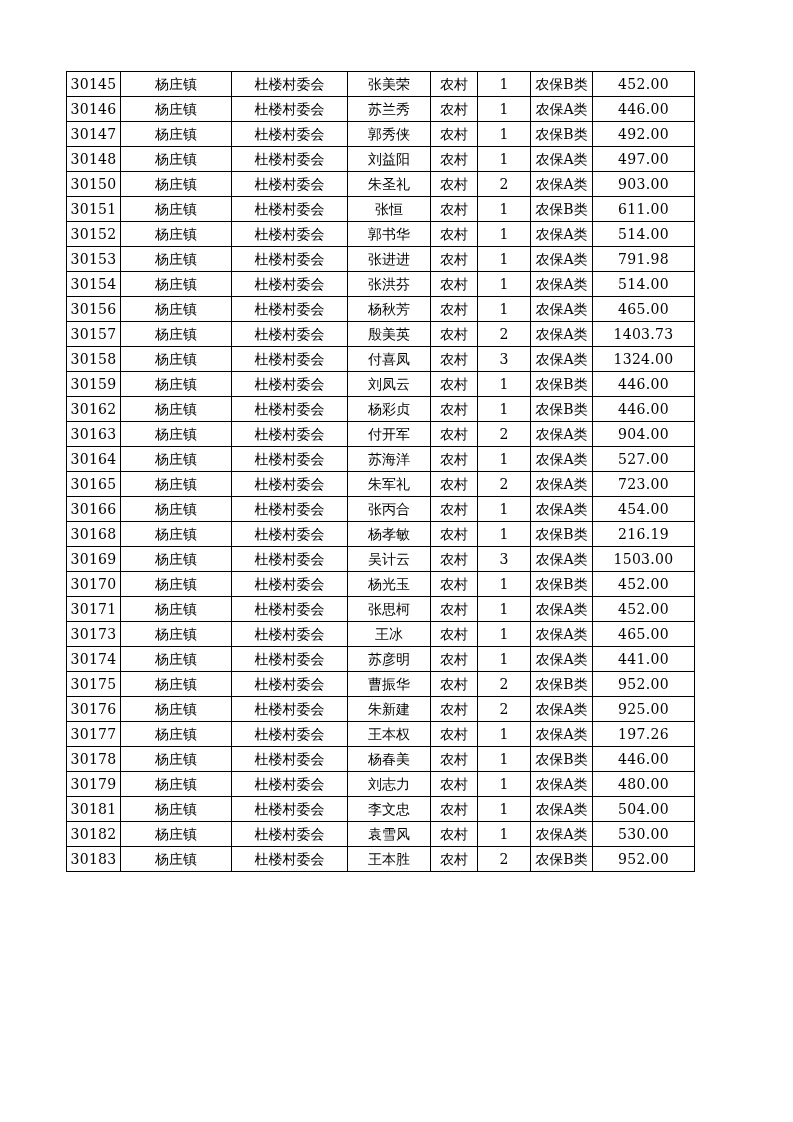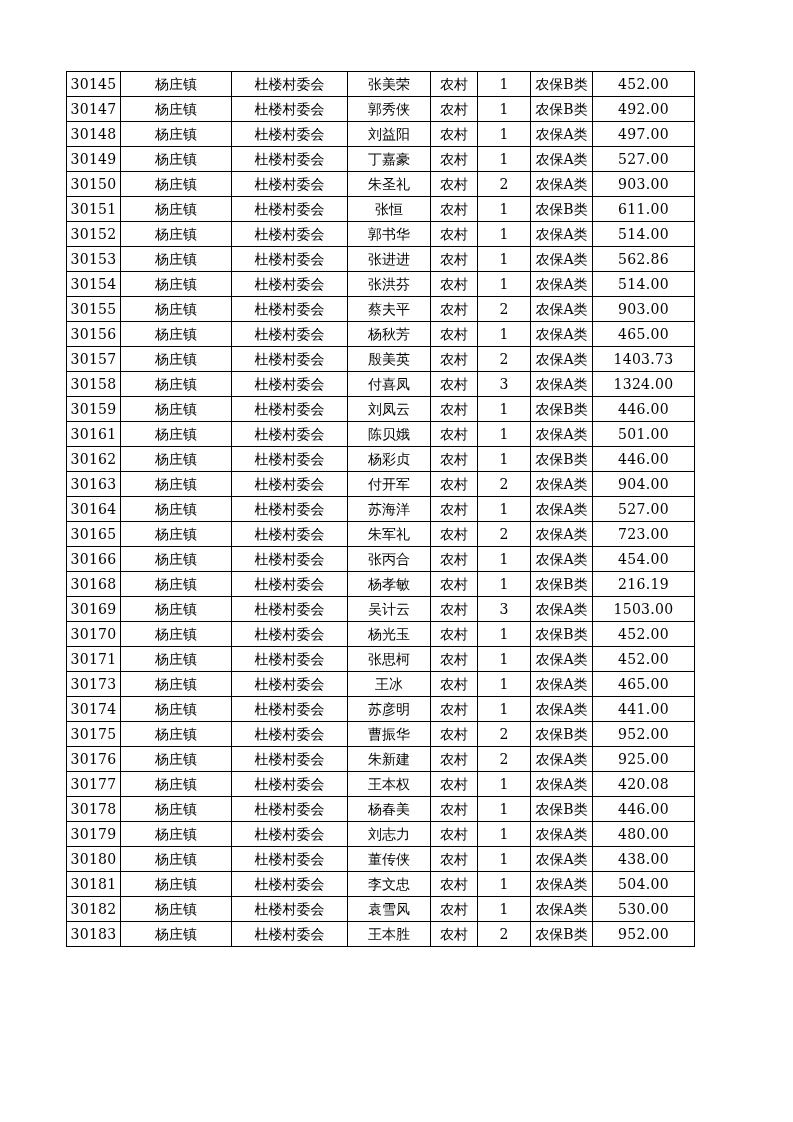--- a/index.html
+++ b/index.html
@@ -69,20 +69,30 @@
           <td class="c-id">30145</td>
           <td class="c-town">杨庄镇</td>
           <td class="c-village">杜楼村委会</td>
           <td class="c-name">张美荣</td>
           <td class="c-category">农村</td>
           <td class="c-count">1</td>
           <td class="c-type">农保B类</td>
           <td class="c-amount">452.00</td>
         </tr>
 
+        <tr>
+          <td class="c-id">30146</td>
+          <td class="c-town">杨庄镇</td>
+          <td class="c-village">杜楼村委会</td>
+          <td class="c-name">苏兰秀</td>
+          <td class="c-category">农村</td>
+          <td class="c-count">1</td>
+          <td class="c-type">农保A类</td>
+          <td class="c-amount">446.00</td>
+        </tr>
 
         <tr>
           <td class="c-id">30147</td>
           <td class="c-town">杨庄镇</td>
           <td class="c-village">杜楼村委会</td>
           <td class="c-name">郭秀侠</td>
           <td class="c-category">农村</td>
           <td class="c-count">1</td>
           <td class="c-type">农保B类</td>
           <td class="c-amount">492.00</td>
@@ -92,341 +102,301 @@
           <td class="c-id">30148</td>
           <td class="c-town">杨庄镇</td>
           <td class="c-village">杜楼村委会</td>
           <td class="c-name">刘益阳</td>
           <td class="c-category">农村</td>
           <td class="c-count">1</td>
           <td class="c-type">农保A类</td>
           <td class="c-amount">497.00</td>
         </tr>
 
-        <tr>
-          <td class="c-id">30149</td>
-          <td class="c-town">杨庄镇</td>
-          <td class="c-village">杜楼村委会</td>
-          <td class="c-name">丁嘉豪</td>
+
+        <tr>
+          <td class="c-id">30150</td>
+          <td class="c-town">杨庄镇</td>
+          <td class="c-village">杜楼村委会</td>
+          <td class="c-name">朱圣礼</td>
+          <td class="c-category">农村</td>
+          <td class="c-count">2</td>
+          <td class="c-type">农保A类</td>
+          <td class="c-amount">903.00</td>
+        </tr>
+
+        <tr>
+          <td class="c-id">30151</td>
+          <td class="c-town">杨庄镇</td>
+          <td class="c-village">杜楼村委会</td>
+          <td class="c-name">张恒</td>
+          <td class="c-category">农村</td>
+          <td class="c-count">1</td>
+          <td class="c-type">农保B类</td>
+          <td class="c-amount">611.00</td>
+        </tr>
+
+        <tr>
+          <td class="c-id">30152</td>
+          <td class="c-town">杨庄镇</td>
+          <td class="c-village">杜楼村委会</td>
+          <td class="c-name">郭书华</td>
+          <td class="c-category">农村</td>
+          <td class="c-count">1</td>
+          <td class="c-type">农保A类</td>
+          <td class="c-amount">514.00</td>
+        </tr>
+
+        <tr>
+          <td class="c-id">30153</td>
+          <td class="c-town">杨庄镇</td>
+          <td class="c-village">杜楼村委会</td>
+          <td class="c-name">张进进</td>
+          <td class="c-category">农村</td>
+          <td class="c-count">1</td>
+          <td class="c-type">农保A类</td>
+          <td class="c-amount">791.98</td>
+        </tr>
+
+        <tr>
+          <td class="c-id">30154</td>
+          <td class="c-town">杨庄镇</td>
+          <td class="c-village">杜楼村委会</td>
+          <td class="c-name">张洪芬</td>
+          <td class="c-category">农村</td>
+          <td class="c-count">1</td>
+          <td class="c-type">农保A类</td>
+          <td class="c-amount">514.00</td>
+        </tr>
+
+
+        <tr>
+          <td class="c-id">30156</td>
+          <td class="c-town">杨庄镇</td>
+          <td class="c-village">杜楼村委会</td>
+          <td class="c-name">杨秋芳</td>
+          <td class="c-category">农村</td>
+          <td class="c-count">1</td>
+          <td class="c-type">农保A类</td>
+          <td class="c-amount">465.00</td>
+        </tr>
+
+        <tr>
+          <td class="c-id">30157</td>
+          <td class="c-town">杨庄镇</td>
+          <td class="c-village">杜楼村委会</td>
+          <td class="c-name">殷美英</td>
+          <td class="c-category">农村</td>
+          <td class="c-count">2</td>
+          <td class="c-type">农保A类</td>
+          <td class="c-amount">1403.73</td>
+        </tr>
+
+        <tr>
+          <td class="c-id">30158</td>
+          <td class="c-town">杨庄镇</td>
+          <td class="c-village">杜楼村委会</td>
+          <td class="c-name">付喜凤</td>
+          <td class="c-category">农村</td>
+          <td class="c-count">3</td>
+          <td class="c-type">农保A类</td>
+          <td class="c-amount">1324.00</td>
+        </tr>
+
+        <tr>
+          <td class="c-id">30159</td>
+          <td class="c-town">杨庄镇</td>
+          <td class="c-village">杜楼村委会</td>
+          <td class="c-name">刘凤云</td>
+          <td class="c-category">农村</td>
+          <td class="c-count">1</td>
+          <td class="c-type">农保B类</td>
+          <td class="c-amount">446.00</td>
+        </tr>
+
+
+
+        <tr>
+          <td class="c-id">30162</td>
+          <td class="c-town">杨庄镇</td>
+          <td class="c-village">杜楼村委会</td>
+          <td class="c-name">杨彩贞</td>
+          <td class="c-category">农村</td>
+          <td class="c-count">1</td>
+          <td class="c-type">农保B类</td>
+          <td class="c-amount">446.00</td>
+        </tr>
+
+        <tr>
+          <td class="c-id">30163</td>
+          <td class="c-town">杨庄镇</td>
+          <td class="c-village">杜楼村委会</td>
+          <td class="c-name">付开军</td>
+          <td class="c-category">农村</td>
+          <td class="c-count">2</td>
+          <td class="c-type">农保A类</td>
+          <td class="c-amount">904.00</td>
+        </tr>
+
+        <tr>
+          <td class="c-id">30164</td>
+          <td class="c-town">杨庄镇</td>
+          <td class="c-village">杜楼村委会</td>
+          <td class="c-name">苏海洋</td>
           <td class="c-category">农村</td>
           <td class="c-count">1</td>
           <td class="c-type">农保A类</td>
           <td class="c-amount">527.00</td>
         </tr>
 
         <tr>
-          <td class="c-id">30150</td>
-          <td class="c-town">杨庄镇</td>
-          <td class="c-village">杜楼村委会</td>
-          <td class="c-name">朱圣礼</td>
-          <td class="c-category">农村</td>
-          <td class="c-count">2</td>
-          <td class="c-type">农保A类</td>
-          <td class="c-amount">903.00</td>
-        </tr>
-
-        <tr>
-          <td class="c-id">30151</td>
-          <td class="c-town">杨庄镇</td>
-          <td class="c-village">杜楼村委会</td>
-          <td class="c-name">张恒</td>
-          <td class="c-category">农村</td>
-          <td class="c-count">1</td>
-          <td class="c-type">农保B类</td>
-          <td class="c-amount">611.00</td>
-        </tr>
-
-        <tr>
-          <td class="c-id">30152</td>
-          <td class="c-town">杨庄镇</td>
-          <td class="c-village">杜楼村委会</td>
-          <td class="c-name">郭书华</td>
-          <td class="c-category">农村</td>
-          <td class="c-count">1</td>
-          <td class="c-type">农保A类</td>
-          <td class="c-amount">514.00</td>
-        </tr>
-
-        <tr>
-          <td class="c-id">30153</td>
-          <td class="c-town">杨庄镇</td>
-          <td class="c-village">杜楼村委会</td>
-          <td class="c-name">张进进</td>
-          <td class="c-category">农村</td>
-          <td class="c-count">1</td>
-          <td class="c-type">农保A类</td>
-          <td class="c-amount">562.86</td>
-        </tr>
-
-        <tr>
-          <td class="c-id">30154</td>
-          <td class="c-town">杨庄镇</td>
-          <td class="c-village">杜楼村委会</td>
-          <td class="c-name">张洪芬</td>
-          <td class="c-category">农村</td>
-          <td class="c-count">1</td>
-          <td class="c-type">农保A类</td>
-          <td class="c-amount">514.00</td>
-        </tr>
-
-        <tr>
-          <td class="c-id">30155</td>
-          <td class="c-town">杨庄镇</td>
-          <td class="c-village">杜楼村委会</td>
-          <td class="c-name">蔡夫平</td>
-          <td class="c-category">农村</td>
-          <td class="c-count">2</td>
-          <td class="c-type">农保A类</td>
-          <td class="c-amount">903.00</td>
-        </tr>
-
-        <tr>
-          <td class="c-id">30156</td>
-          <td class="c-town">杨庄镇</td>
-          <td class="c-village">杜楼村委会</td>
-          <td class="c-name">杨秋芳</td>
+          <td class="c-id">30165</td>
+          <td class="c-town">杨庄镇</td>
+          <td class="c-village">杜楼村委会</td>
+          <td class="c-name">朱军礼</td>
+          <td class="c-category">农村</td>
+          <td class="c-count">2</td>
+          <td class="c-type">农保A类</td>
+          <td class="c-amount">723.00</td>
+        </tr>
+
+        <tr>
+          <td class="c-id">30166</td>
+          <td class="c-town">杨庄镇</td>
+          <td class="c-village">杜楼村委会</td>
+          <td class="c-name">张丙合</td>
+          <td class="c-category">农村</td>
+          <td class="c-count">1</td>
+          <td class="c-type">农保A类</td>
+          <td class="c-amount">454.00</td>
+        </tr>
+
+
+        <tr>
+          <td class="c-id">30168</td>
+          <td class="c-town">杨庄镇</td>
+          <td class="c-village">杜楼村委会</td>
+          <td class="c-name">杨孝敏</td>
+          <td class="c-category">农村</td>
+          <td class="c-count">1</td>
+          <td class="c-type">农保B类</td>
+          <td class="c-amount">216.19</td>
+        </tr>
+
+        <tr>
+          <td class="c-id">30169</td>
+          <td class="c-town">杨庄镇</td>
+          <td class="c-village">杜楼村委会</td>
+          <td class="c-name">吴计云</td>
+          <td class="c-category">农村</td>
+          <td class="c-count">3</td>
+          <td class="c-type">农保A类</td>
+          <td class="c-amount">1503.00</td>
+        </tr>
+
+        <tr>
+          <td class="c-id">30170</td>
+          <td class="c-town">杨庄镇</td>
+          <td class="c-village">杜楼村委会</td>
+          <td class="c-name">杨光玉</td>
+          <td class="c-category">农村</td>
+          <td class="c-count">1</td>
+          <td class="c-type">农保B类</td>
+          <td class="c-amount">452.00</td>
+        </tr>
+
+        <tr>
+          <td class="c-id">30171</td>
+          <td class="c-town">杨庄镇</td>
+          <td class="c-village">杜楼村委会</td>
+          <td class="c-name">张思柯</td>
+          <td class="c-category">农村</td>
+          <td class="c-count">1</td>
+          <td class="c-type">农保A类</td>
+          <td class="c-amount">452.00</td>
+        </tr>
+
+
+        <tr>
+          <td class="c-id">30173</td>
+          <td class="c-town">杨庄镇</td>
+          <td class="c-village">杜楼村委会</td>
+          <td class="c-name">王冰</td>
           <td class="c-category">农村</td>
           <td class="c-count">1</td>
           <td class="c-type">农保A类</td>
           <td class="c-amount">465.00</td>
         </tr>
 
         <tr>
-          <td class="c-id">30157</td>
-          <td class="c-town">杨庄镇</td>
-          <td class="c-village">杜楼村委会</td>
-          <td class="c-name">殷美英</td>
-          <td class="c-category">农村</td>
-          <td class="c-count">2</td>
-          <td class="c-type">农保A类</td>
-          <td class="c-amount">1403.73</td>
-        </tr>
-
-        <tr>
-          <td class="c-id">30158</td>
-          <td class="c-town">杨庄镇</td>
-          <td class="c-village">杜楼村委会</td>
-          <td class="c-name">付喜凤</td>
-          <td class="c-category">农村</td>
-          <td class="c-count">3</td>
-          <td class="c-type">农保A类</td>
-          <td class="c-amount">1324.00</td>
-        </tr>
-
-        <tr>
-          <td class="c-id">30159</td>
-          <td class="c-town">杨庄镇</td>
-          <td class="c-village">杜楼村委会</td>
-          <td class="c-name">刘凤云</td>
+          <td class="c-id">30174</td>
+          <td class="c-town">杨庄镇</td>
+          <td class="c-village">杜楼村委会</td>
+          <td class="c-name">苏彦明</td>
+          <td class="c-category">农村</td>
+          <td class="c-count">1</td>
+          <td class="c-type">农保A类</td>
+          <td class="c-amount">441.00</td>
+        </tr>
+
+        <tr>
+          <td class="c-id">30175</td>
+          <td class="c-town">杨庄镇</td>
+          <td class="c-village">杜楼村委会</td>
+          <td class="c-name">曹振华</td>
+          <td class="c-category">农村</td>
+          <td class="c-count">2</td>
+          <td class="c-type">农保B类</td>
+          <td class="c-amount">952.00</td>
+        </tr>
+
+        <tr>
+          <td class="c-id">30176</td>
+          <td class="c-town">杨庄镇</td>
+          <td class="c-village">杜楼村委会</td>
+          <td class="c-name">朱新建</td>
+          <td class="c-category">农村</td>
+          <td class="c-count">2</td>
+          <td class="c-type">农保A类</td>
+          <td class="c-amount">925.00</td>
+        </tr>
+
+        <tr>
+          <td class="c-id">30177</td>
+          <td class="c-town">杨庄镇</td>
+          <td class="c-village">杜楼村委会</td>
+          <td class="c-name">王本权</td>
+          <td class="c-category">农村</td>
+          <td class="c-count">1</td>
+          <td class="c-type">农保A类</td>
+          <td class="c-amount">197.26</td>
+        </tr>
+
+        <tr>
+          <td class="c-id">30178</td>
+          <td class="c-town">杨庄镇</td>
+          <td class="c-village">杜楼村委会</td>
+          <td class="c-name">杨春美</td>
           <td class="c-category">农村</td>
           <td class="c-count">1</td>
           <td class="c-type">农保B类</td>
           <td class="c-amount">446.00</td>
         </tr>
 
-
-        <tr>
-          <td class="c-id">30161</td>
-          <td class="c-town">杨庄镇</td>
-          <td class="c-village">杜楼村委会</td>
-          <td class="c-name">陈贝娥</td>
-          <td class="c-category">农村</td>
-          <td class="c-count">1</td>
-          <td class="c-type">农保A类</td>
-          <td class="c-amount">501.00</td>
-        </tr>
-
-        <tr>
-          <td class="c-id">30162</td>
-          <td class="c-town">杨庄镇</td>
-          <td class="c-village">杜楼村委会</td>
-          <td class="c-name">杨彩贞</td>
-          <td class="c-category">农村</td>
-          <td class="c-count">1</td>
-          <td class="c-type">农保B类</td>
-          <td class="c-amount">446.00</td>
-        </tr>
-
-        <tr>
-          <td class="c-id">30163</td>
-          <td class="c-town">杨庄镇</td>
-          <td class="c-village">杜楼村委会</td>
-          <td class="c-name">付开军</td>
-          <td class="c-category">农村</td>
-          <td class="c-count">2</td>
-          <td class="c-type">农保A类</td>
-          <td class="c-amount">904.00</td>
-        </tr>
-
-        <tr>
-          <td class="c-id">30164</td>
-          <td class="c-town">杨庄镇</td>
-          <td class="c-village">杜楼村委会</td>
-          <td class="c-name">苏海洋</td>
-          <td class="c-category">农村</td>
-          <td class="c-count">1</td>
-          <td class="c-type">农保A类</td>
-          <td class="c-amount">527.00</td>
-        </tr>
-
-        <tr>
-          <td class="c-id">30165</td>
-          <td class="c-town">杨庄镇</td>
-          <td class="c-village">杜楼村委会</td>
-          <td class="c-name">朱军礼</td>
-          <td class="c-category">农村</td>
-          <td class="c-count">2</td>
-          <td class="c-type">农保A类</td>
-          <td class="c-amount">723.00</td>
-        </tr>
-
-        <tr>
-          <td class="c-id">30166</td>
-          <td class="c-town">杨庄镇</td>
-          <td class="c-village">杜楼村委会</td>
-          <td class="c-name">张丙合</td>
-          <td class="c-category">农村</td>
-          <td class="c-count">1</td>
-          <td class="c-type">农保A类</td>
-          <td class="c-amount">454.00</td>
-        </tr>
-
-
-        <tr>
-          <td class="c-id">30168</td>
-          <td class="c-town">杨庄镇</td>
-          <td class="c-village">杜楼村委会</td>
-          <td class="c-name">杨孝敏</td>
-          <td class="c-category">农村</td>
-          <td class="c-count">1</td>
-          <td class="c-type">农保B类</td>
-          <td class="c-amount">216.19</td>
-        </tr>
-
-        <tr>
-          <td class="c-id">30169</td>
-          <td class="c-town">杨庄镇</td>
-          <td class="c-village">杜楼村委会</td>
-          <td class="c-name">吴计云</td>
-          <td class="c-category">农村</td>
-          <td class="c-count">3</td>
-          <td class="c-type">农保A类</td>
-          <td class="c-amount">1503.00</td>
-        </tr>
-
-        <tr>
-          <td class="c-id">30170</td>
-          <td class="c-town">杨庄镇</td>
-          <td class="c-village">杜楼村委会</td>
-          <td class="c-name">杨光玉</td>
-          <td class="c-category">农村</td>
-          <td class="c-count">1</td>
-          <td class="c-type">农保B类</td>
-          <td class="c-amount">452.00</td>
-        </tr>
-
-        <tr>
-          <td class="c-id">30171</td>
-          <td class="c-town">杨庄镇</td>
-          <td class="c-village">杜楼村委会</td>
-          <td class="c-name">张思柯</td>
-          <td class="c-category">农村</td>
-          <td class="c-count">1</td>
-          <td class="c-type">农保A类</td>
-          <td class="c-amount">452.00</td>
-        </tr>
-
-
-        <tr>
-          <td class="c-id">30173</td>
-          <td class="c-town">杨庄镇</td>
-          <td class="c-village">杜楼村委会</td>
-          <td class="c-name">王冰</td>
-          <td class="c-category">农村</td>
-          <td class="c-count">1</td>
-          <td class="c-type">农保A类</td>
-          <td class="c-amount">465.00</td>
-        </tr>
-
-        <tr>
-          <td class="c-id">30174</td>
-          <td class="c-town">杨庄镇</td>
-          <td class="c-village">杜楼村委会</td>
-          <td class="c-name">苏彦明</td>
-          <td class="c-category">农村</td>
-          <td class="c-count">1</td>
-          <td class="c-type">农保A类</td>
-          <td class="c-amount">441.00</td>
-        </tr>
-
-        <tr>
-          <td class="c-id">30175</td>
-          <td class="c-town">杨庄镇</td>
-          <td class="c-village">杜楼村委会</td>
-          <td class="c-name">曹振华</td>
-          <td class="c-category">农村</td>
-          <td class="c-count">2</td>
-          <td class="c-type">农保B类</td>
-          <td class="c-amount">952.00</td>
-        </tr>
-
-        <tr>
-          <td class="c-id">30176</td>
-          <td class="c-town">杨庄镇</td>
-          <td class="c-village">杜楼村委会</td>
-          <td class="c-name">朱新建</td>
-          <td class="c-category">农村</td>
-          <td class="c-count">2</td>
-          <td class="c-type">农保A类</td>
-          <td class="c-amount">925.00</td>
-        </tr>
-
-        <tr>
-          <td class="c-id">30177</td>
-          <td class="c-town">杨庄镇</td>
-          <td class="c-village">杜楼村委会</td>
-          <td class="c-name">王本权</td>
-          <td class="c-category">农村</td>
-          <td class="c-count">1</td>
-          <td class="c-type">农保A类</td>
-          <td class="c-amount">420.08</td>
-        </tr>
-
-        <tr>
-          <td class="c-id">30178</td>
-          <td class="c-town">杨庄镇</td>
-          <td class="c-village">杜楼村委会</td>
-          <td class="c-name">杨春美</td>
-          <td class="c-category">农村</td>
-          <td class="c-count">1</td>
-          <td class="c-type">农保B类</td>
-          <td class="c-amount">446.00</td>
-        </tr>
-
         <tr>
           <td class="c-id">30179</td>
           <td class="c-town">杨庄镇</td>
           <td class="c-village">杜楼村委会</td>
           <td class="c-name">刘志力</td>
           <td class="c-category">农村</td>
           <td class="c-count">1</td>
           <td class="c-type">农保A类</td>
           <td class="c-amount">480.00</td>
         </tr>
 
-        <tr>
-          <td class="c-id">30180</td>
-          <td class="c-town">杨庄镇</td>
-          <td class="c-village">杜楼村委会</td>
-          <td class="c-name">董传侠</td>
-          <td class="c-category">农村</td>
-          <td class="c-count">1</td>
-          <td class="c-type">农保A类</td>
-          <td class="c-amount">438.00</td>
-        </tr>
 
         <tr>
           <td class="c-id">30181</td>
           <td class="c-town">杨庄镇</td>
           <td class="c-village">杜楼村委会</td>
           <td class="c-name">李文忠</td>
           <td class="c-category">农村</td>
           <td class="c-count">1</td>
           <td class="c-type">农保A类</td>
           <td class="c-amount">504.00</td>

